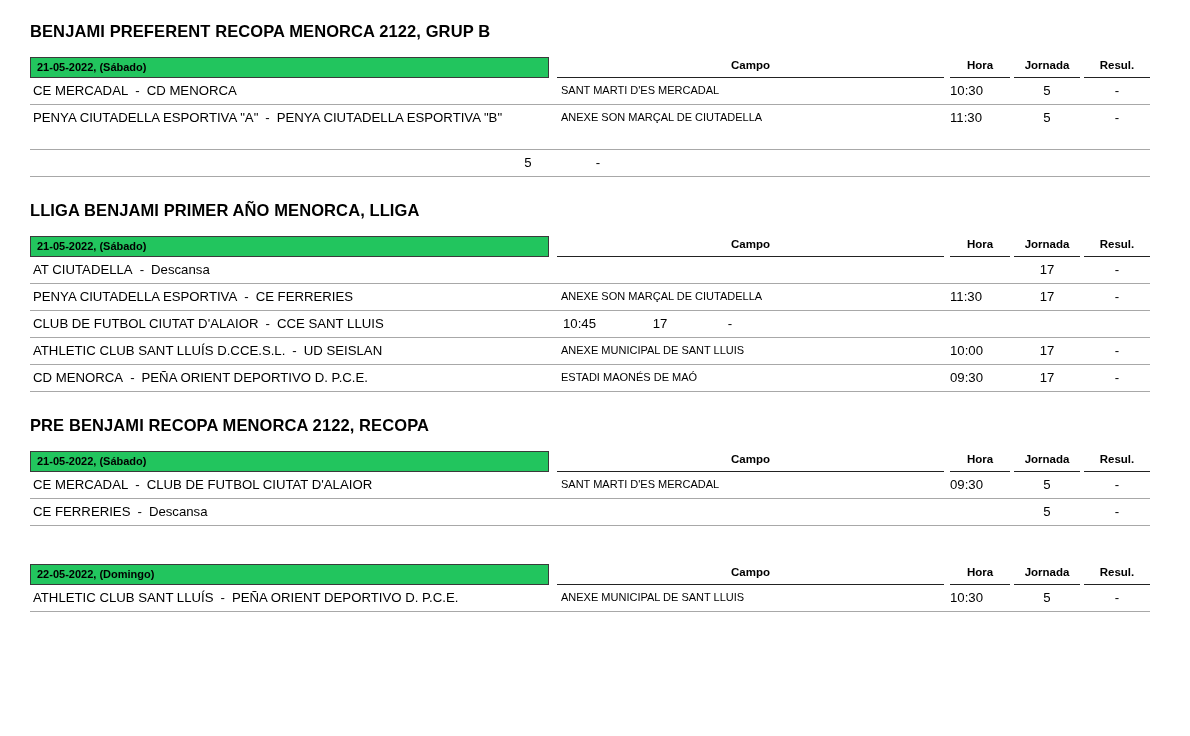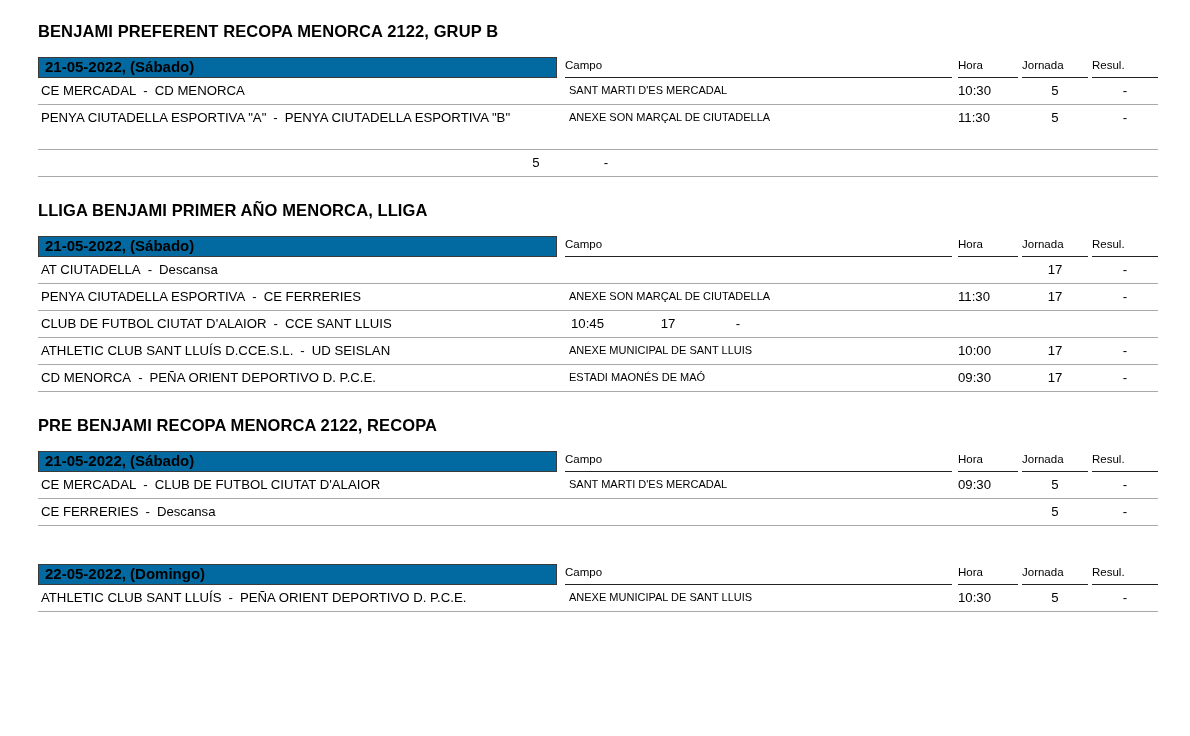--- a/index.html
+++ b/index.html
@@ -9,21 +9,21 @@
   }
   body {
     width: 1190px; height: 736px;
     font-family: "Liberation Sans", sans-serif;
     color: #000000;
     position: relative;
     overflow: hidden;
   }
   .page {
     position: absolute;
-    left: 38px; top: 0;
+    left: 30px; top: 0;
     width: 1120px;
   }
 
   
   .section-title {
     font-size: 16.5px;
     font-weight: bold;
     letter-spacing: 0.1px;
     color: #000;
     white-space: nowrap;
@@ -37,36 +37,37 @@
 
   
   .table-head {
     display: flex;
     align-items: flex-end;
     height: 21px;
   }
   .date-box {
     width: 519px;
     height: 21px;
-    background: #0369a1;
+    background: #22c55e;
     border: 1.6px solid #3a3a3a;
-    font-size: 15px;
+    font-size: 11px;
     font-weight: bold;
     line-height: 18px;
     padding-left: 6px;
     white-space: nowrap;
     overflow: hidden;
   }
 
   .head-spacer { width: 8px; height: 21px; }
 
   .col-head {
     height: 21px;
     font-size: 11.5px;
-    font-weight: normal;
+    font-weight: bold;
+    text-align: center;
     line-height: 16px;
     border-bottom: 1.6px solid #222;
     white-space: nowrap;
   }
   .col-head.campo   { width: 387px; }
   .col-head.hora    { width: 60px; margin-left: 6px; }
   .col-head.jornada { width: 66px; margin-left: 4px; }
   .col-head.resul   { width: 66px; margin-left: 4px; }
 
   

